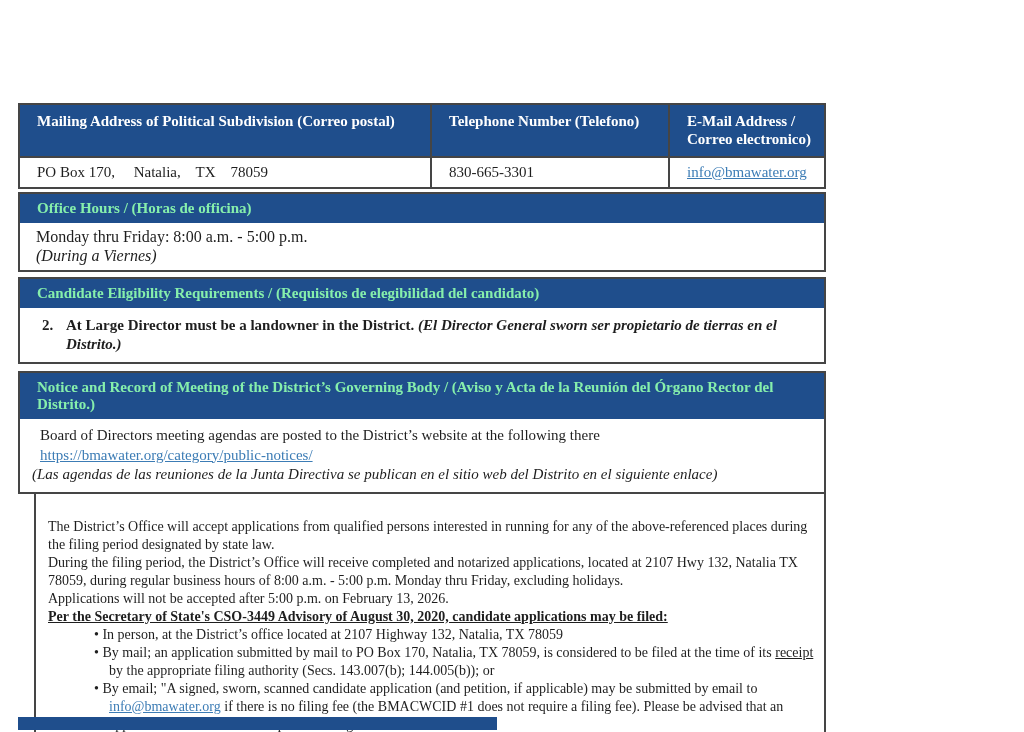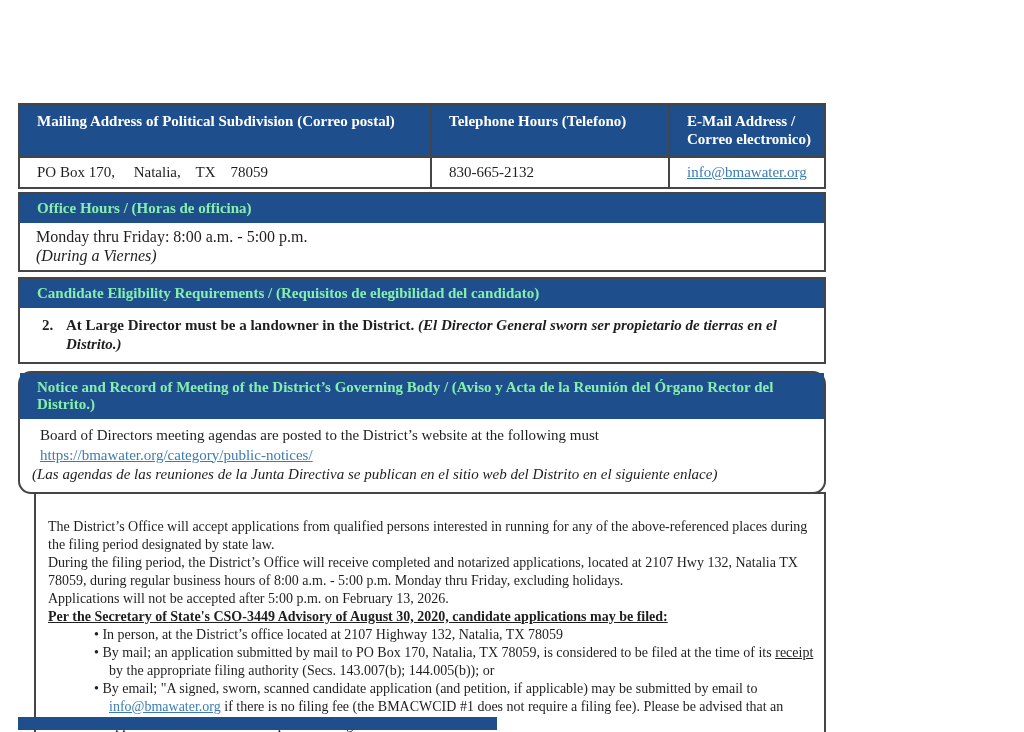--- a/index.html
+++ b/index.html
@@ -6,21 +6,21 @@
   html,body { background:#ffffff; }
   body {
     width:1024px; height:732px; overflow:hidden; position:relative;
     font-family:"Liberation Serif", serif;
     color:var(--text, #1e1e1e);
   }
   .doc { position:absolute; left:18px; top:103px; width:808px; }
   .sec { border:2px solid var(--border,#454545); background:#fff; }
   .gap3 { margin-top:3px; }
   .gap5 { margin-top:5px; }
-  .gap7 { margin-top:7px;border-radius:13px; }
+  .gap7 { margin-top:7px; }
 
   
   .hdr {
     background:var(--blue,#1F4E8C); color:#86efac; font-weight:bold;
     font-size:15px; line-height:17px; padding:6px 12px 6px 17px;
   }
 
   
   .row3 { display:grid; grid-template-columns:412px 238px 1fr; }
   .hcell {
@@ -63,26 +63,26 @@
   }
 </style>
 </head>
 <body>
 
 <div class="doc">
 
   <section class="sec">
     <div class="row3">
       <div class="hcell">Mailing Address of Political Subdivision (Correo postal)</div>
-      <div class="hcell">Telephone Hours  (Telefono)</div>
+      <div class="hcell">Telephone Number  (Telefono)</div>
       <div class="hcell last">E-Mail Address  / Correo electronico)</div>
     </div>
     <div class="row3">
       <div class="dcell pre">PO Box 170,     Natalia,    TX    78059</div>
-      <div class="dcell">830-665-2132</div>
+      <div class="dcell">830-665-3301</div>
       <div class="dcell last">
         <a class="link">info@bmawater.org</a>
       </div>
     </div>
   </section>
 
   <section class="sec gap3">
     <div class="hdr">Office Hours  / (Horas de officina)</div>
     <div class="body oh">
       <div>Monday thru Friday: 8:00 a.m. - 5:00 p.m.</div>
@@ -93,21 +93,21 @@
   <section class="sec gap5">
     <div class="hdr">Candidate Eligibility Requirements / (Requisitos de elegibilidad del candidato)</div>
     <div class="body elig">
       <div class="numitem"><span class="num b">2.</span><span class="b">At Large Director must be a landowner in the District.</span> <span class="bi">(El Director General sworn ser propietario de tierras en el Distrito.)</span></div>
     </div>
   </section>
 
   <section class="sec gap7">
     <div class="hdr">Notice and Record of Meeting of the District’s Governing Body  / (Aviso y Acta de la Reunión del Órgano Rector del Distrito.)</div>
     <div class="body meet">
-      <div class="l1"><span>Board of Directors meeting agendas are posted to the District’s website at the following must </span><a class="link">https://bmawater.org/category/public-notices/</a></div>
+      <div class="l1"><span>Board of Directors meeting agendas are posted to the District’s website at the following there </span><a class="link">https://bmawater.org/category/public-notices/</a></div>
       <div class="i">(Las agendas de las reuniones de la Junta Directiva se publican en el sitio web del Distrito en el siguiente enlace)</div>
     </div>
   </section>
 
   <section class="sec mainbox">
     <p>The District’s Office will accept applications from qualified persons interested in running for any of the above-referenced places during the filing period designated by state law.</p>
     <p>During the filing period, the District’s Office will receive completed and notarized applications, located at 2107 Hwy 132, Natalia TX 78059, during regular business hours of 8:00 a.m. - 5:00 p.m. Monday thru Friday, excluding holidays.</p>
     <p>Applications will not be accepted after 5:00 p.m. on February 13, 2026.</p>
     <p class="b u">Per the Secretary of State's CSO-3449 Advisory of August 30, 2020, candidate applications may be filed:</p>
     <div class="bullets">

